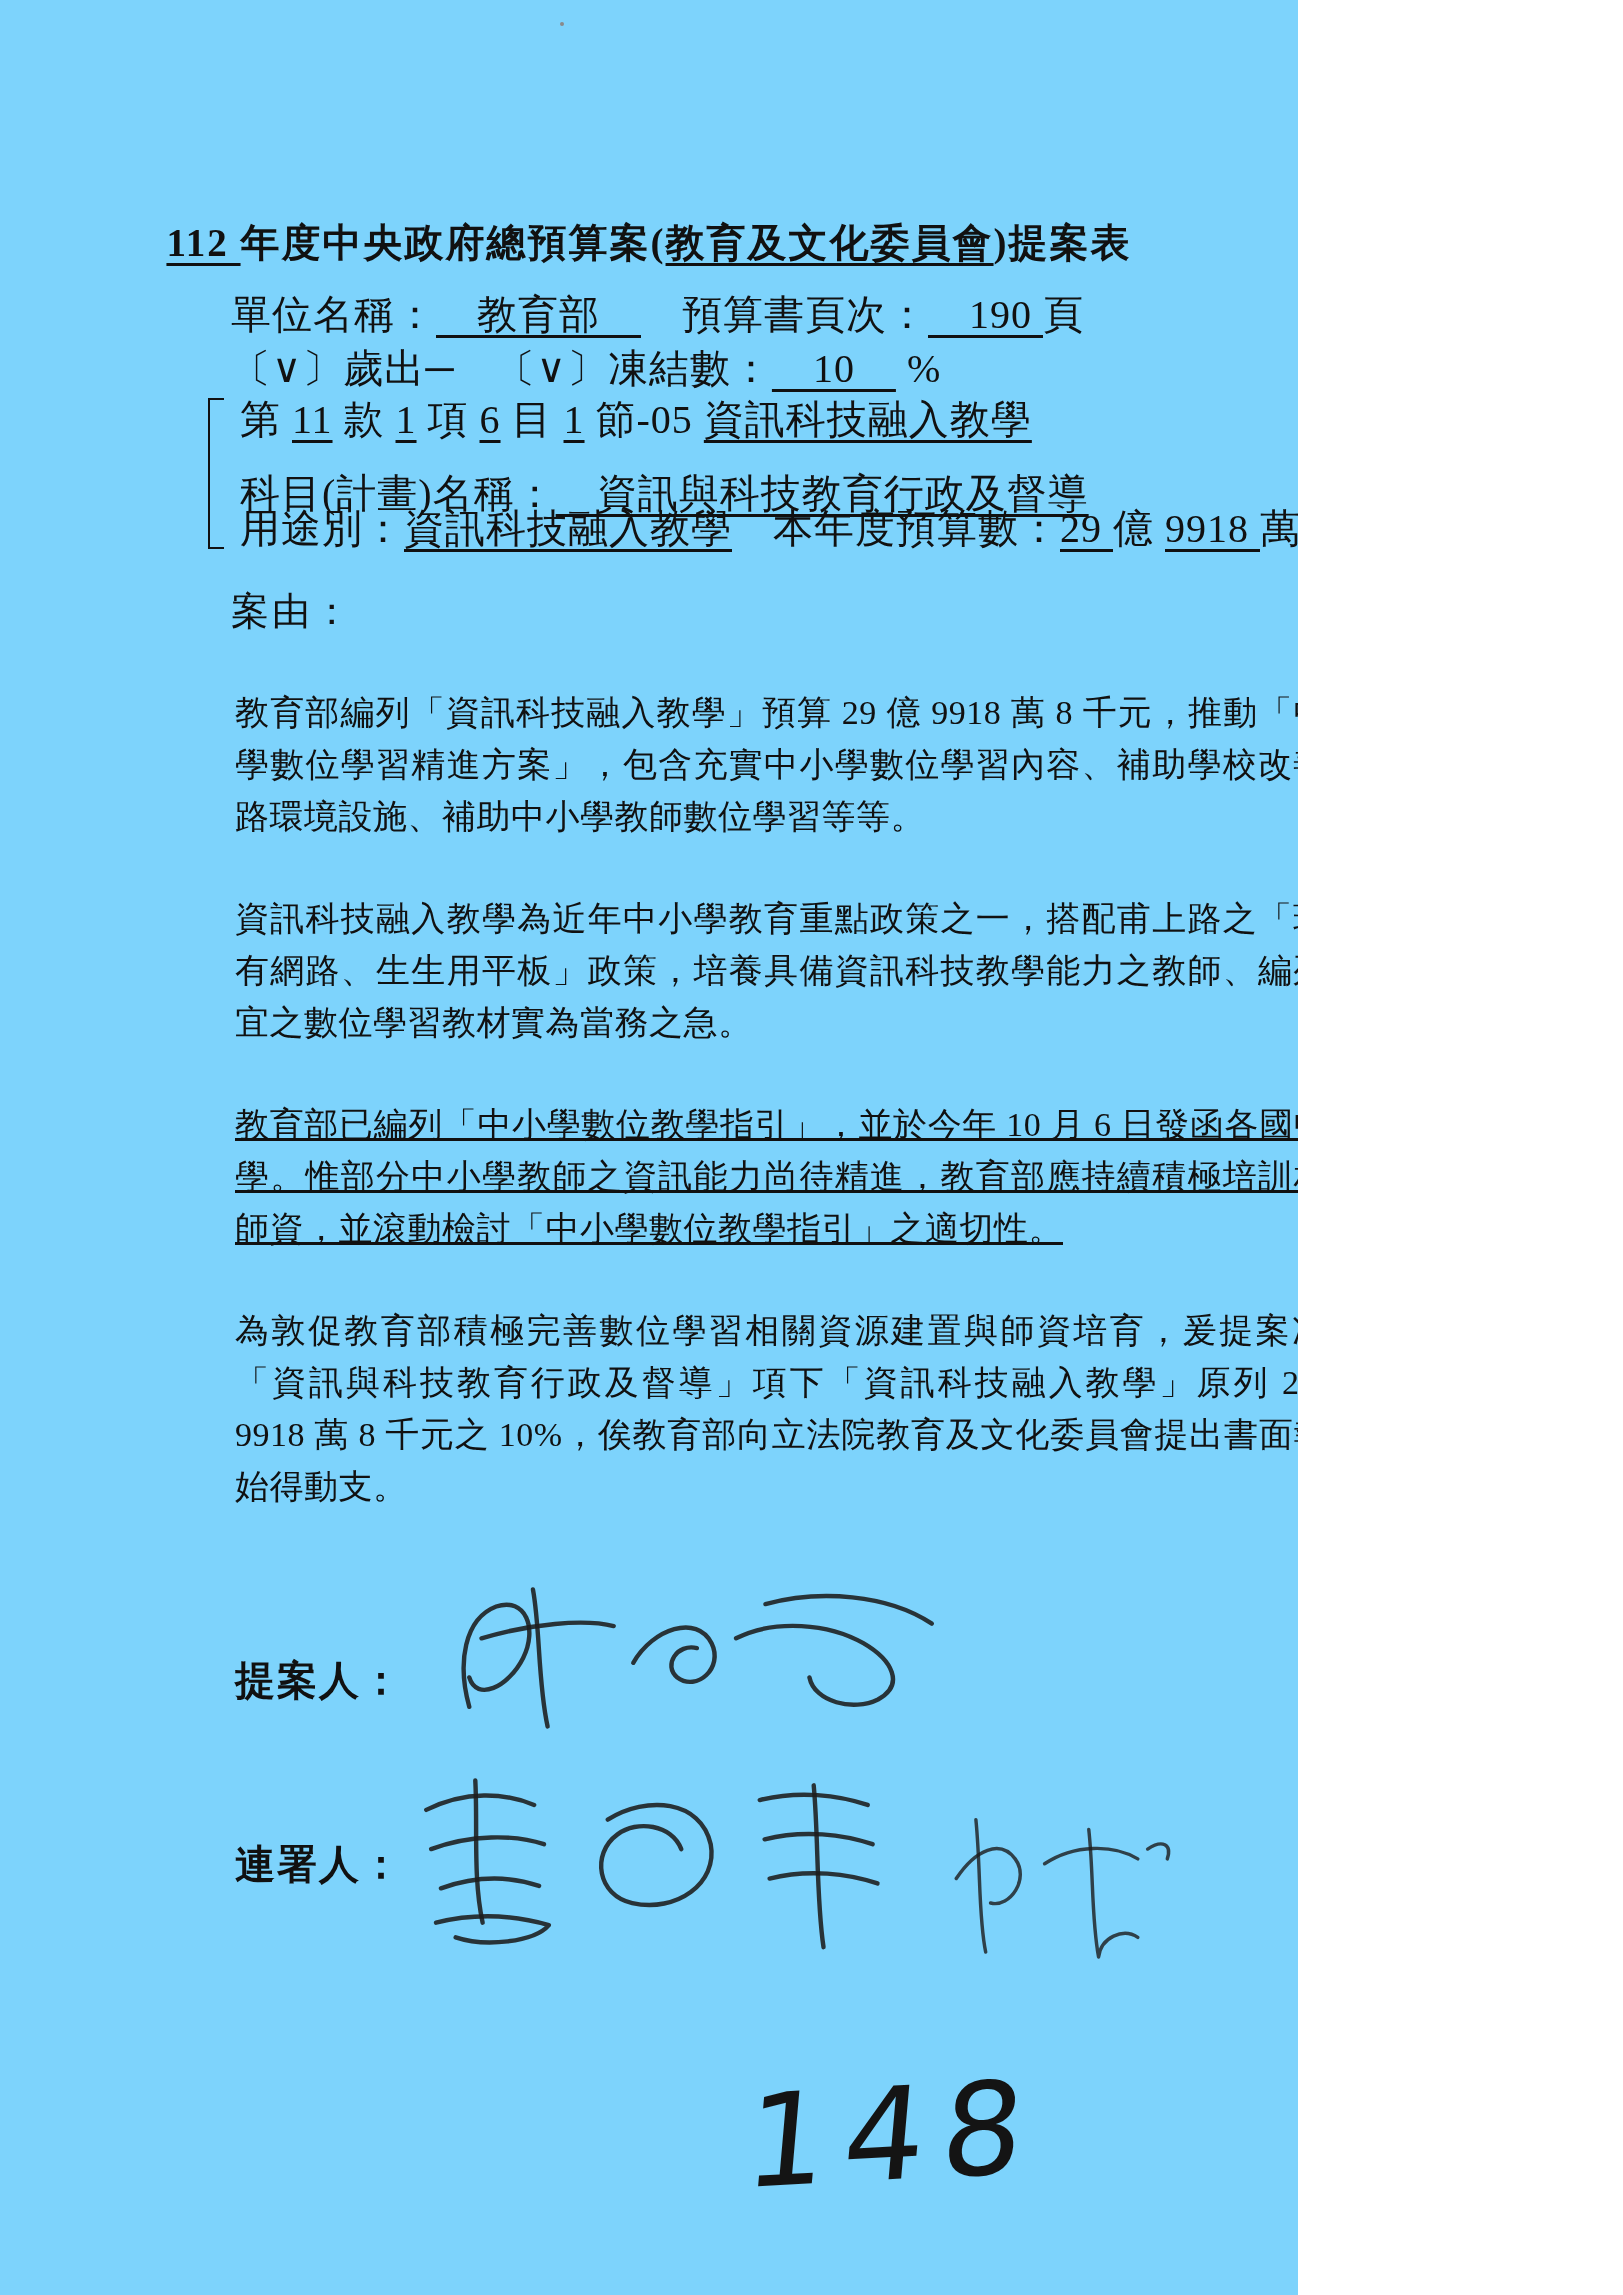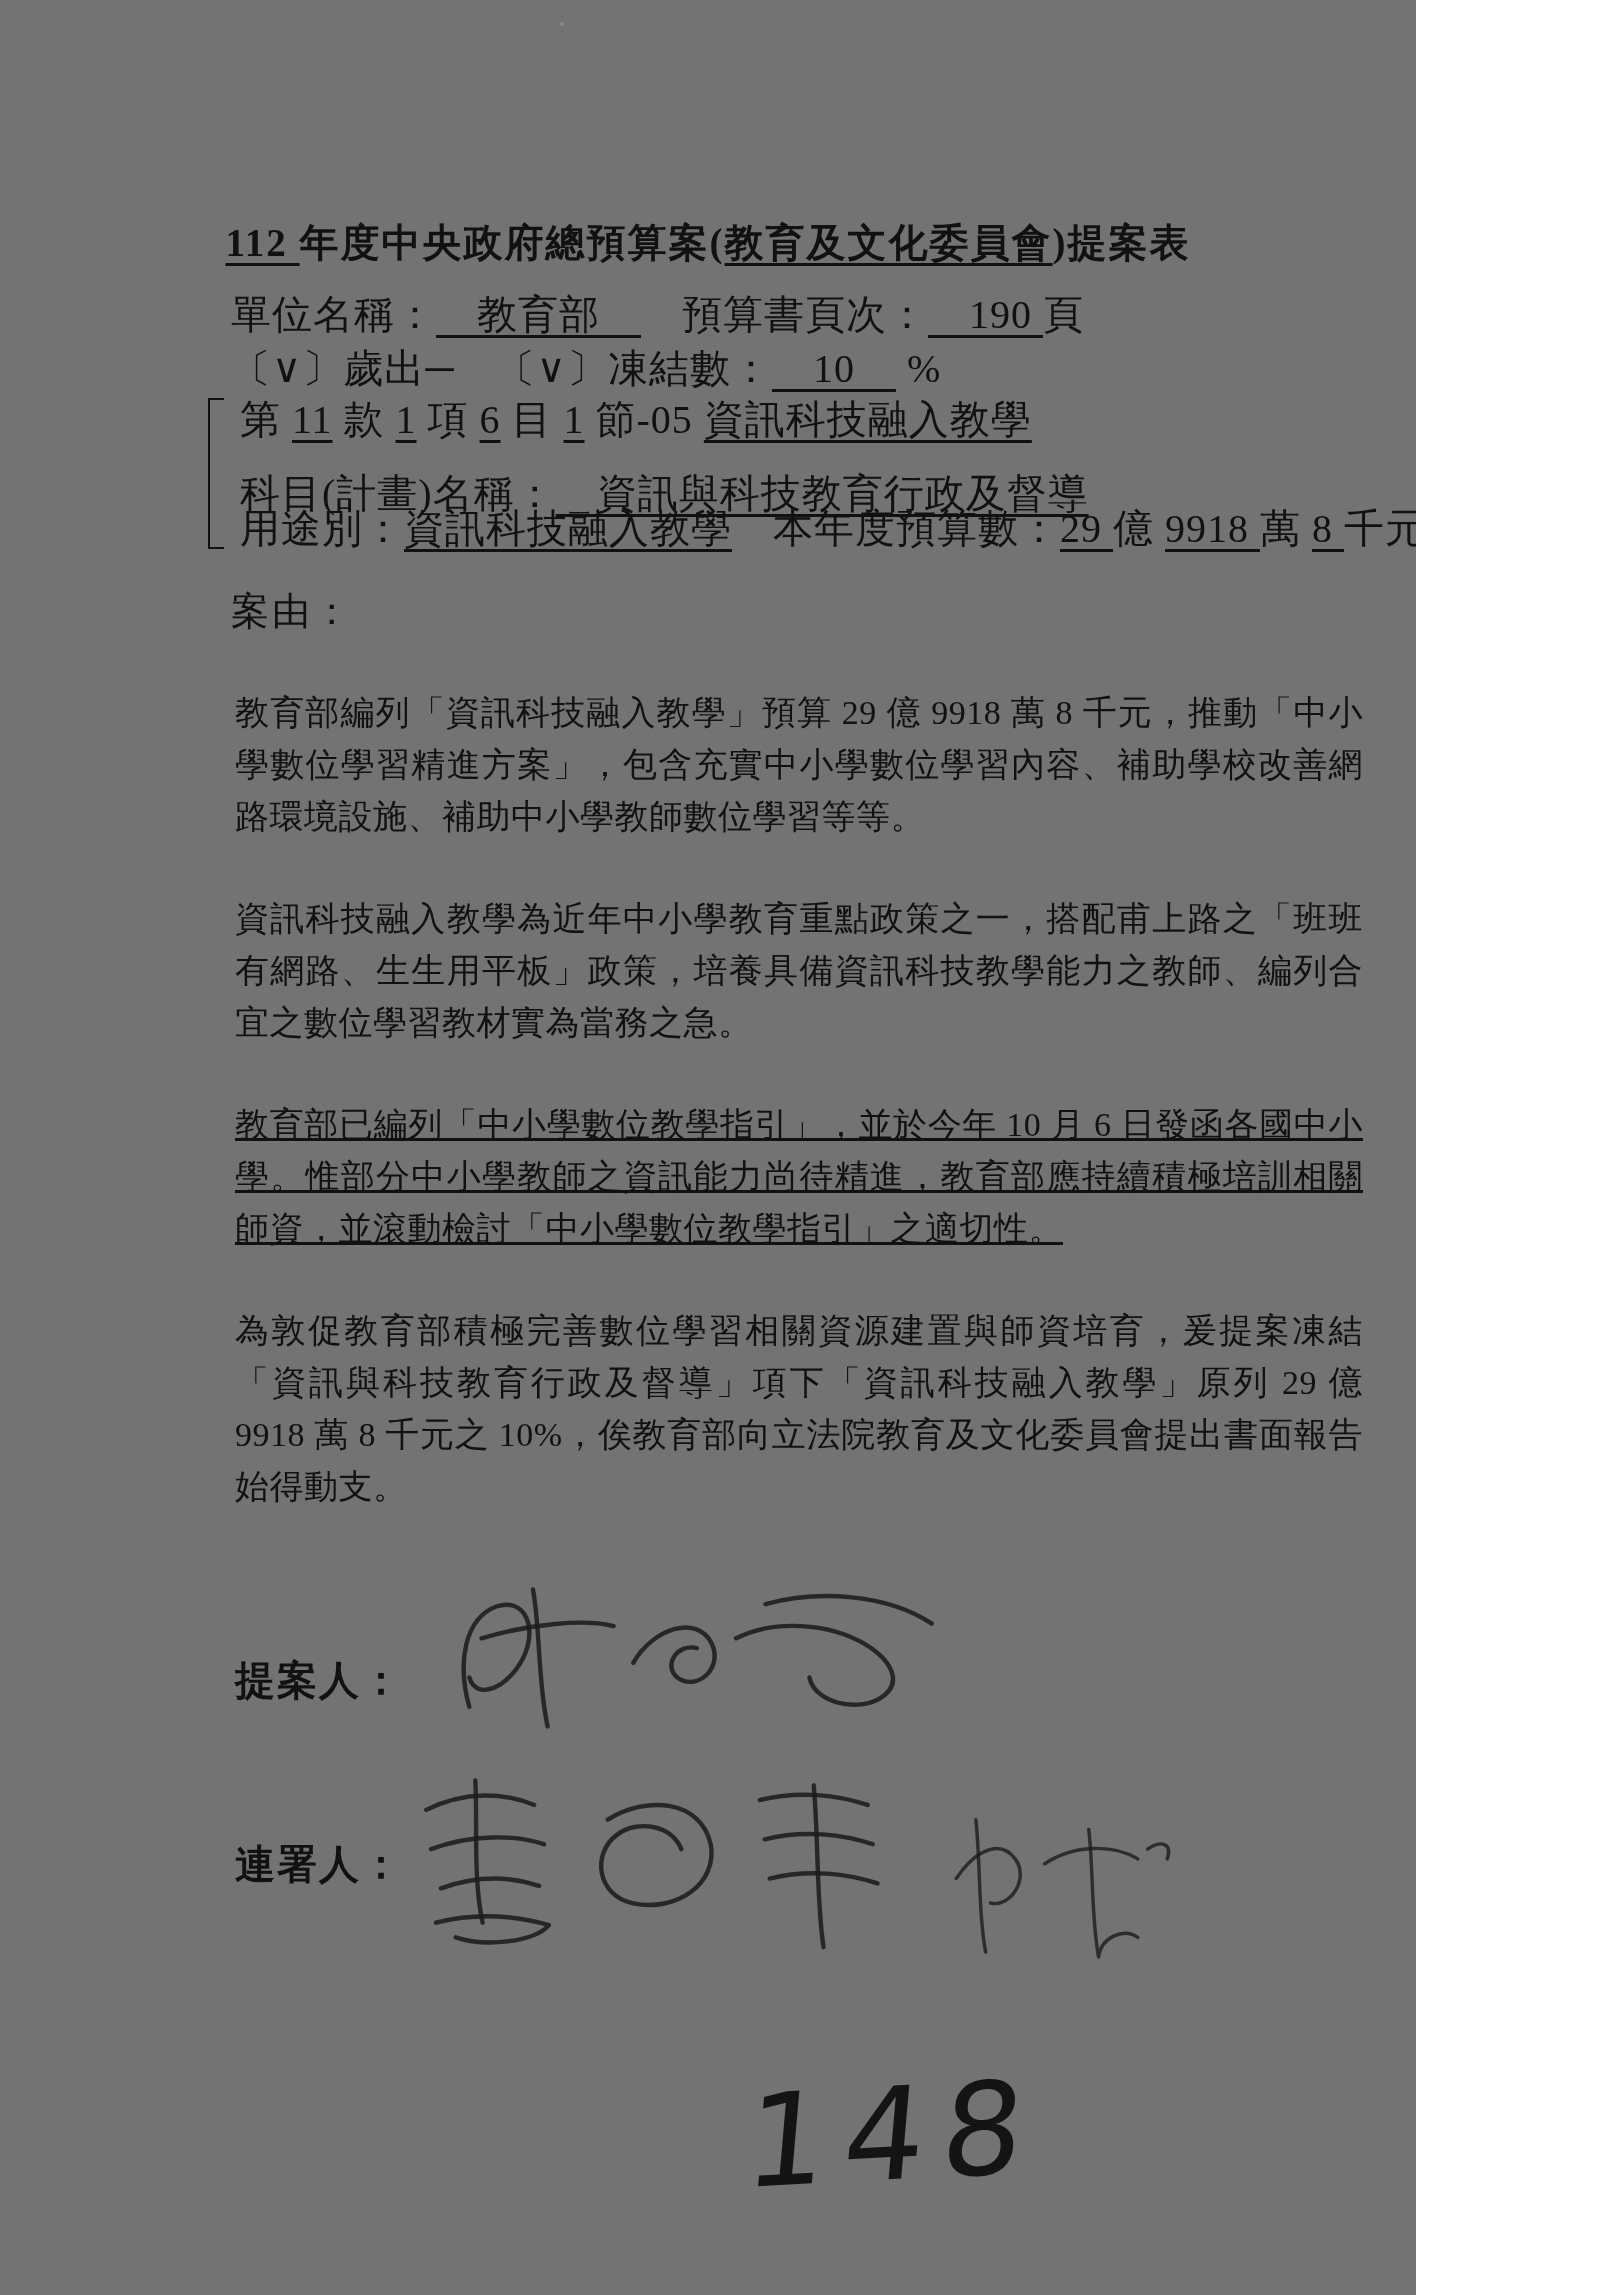--- a/index.html
+++ b/index.html
@@ -2,23 +2,23 @@
 <html style="font-size:7.8px"><head>
 <meta charset="utf-8">
 <style>
   html, body {
     margin: 0;
     padding: 0;
     background: #ffffff;
   }
   .page {
     position: relative;
-    width: 1416px;
+    width: 1298px;
     height: 2295px;
-    background: #737373;
+    background: #7dd3fc;
     font-family: "Liberation Serif", "DejaVu Serif", serif;
     color: #111;
     overflow: hidden;
   }
   .u {
     text-decoration: underline;
     text-decoration-thickness: 2.5px;
     text-underline-offset: 6.9px;
   }
   .doc-title {

